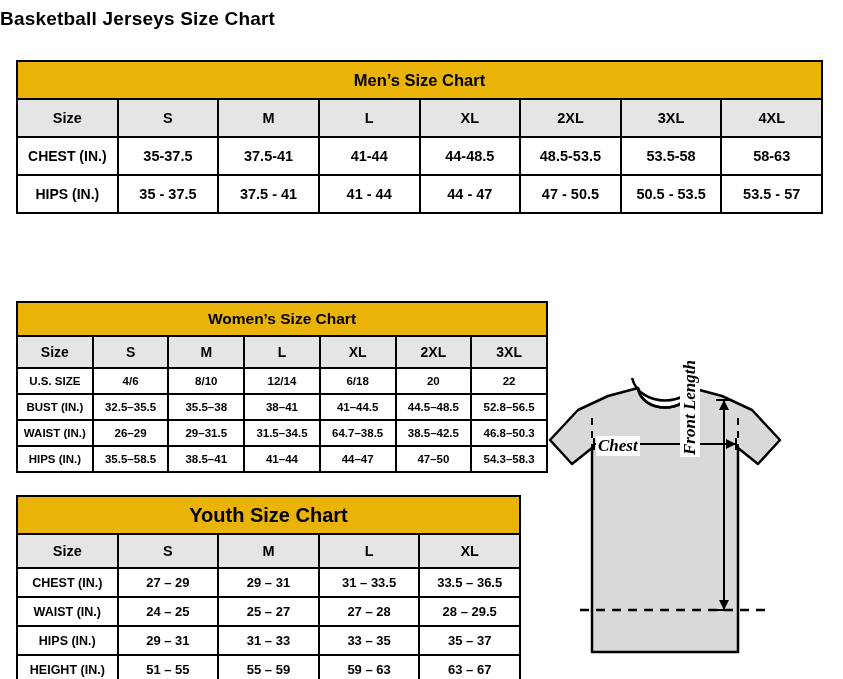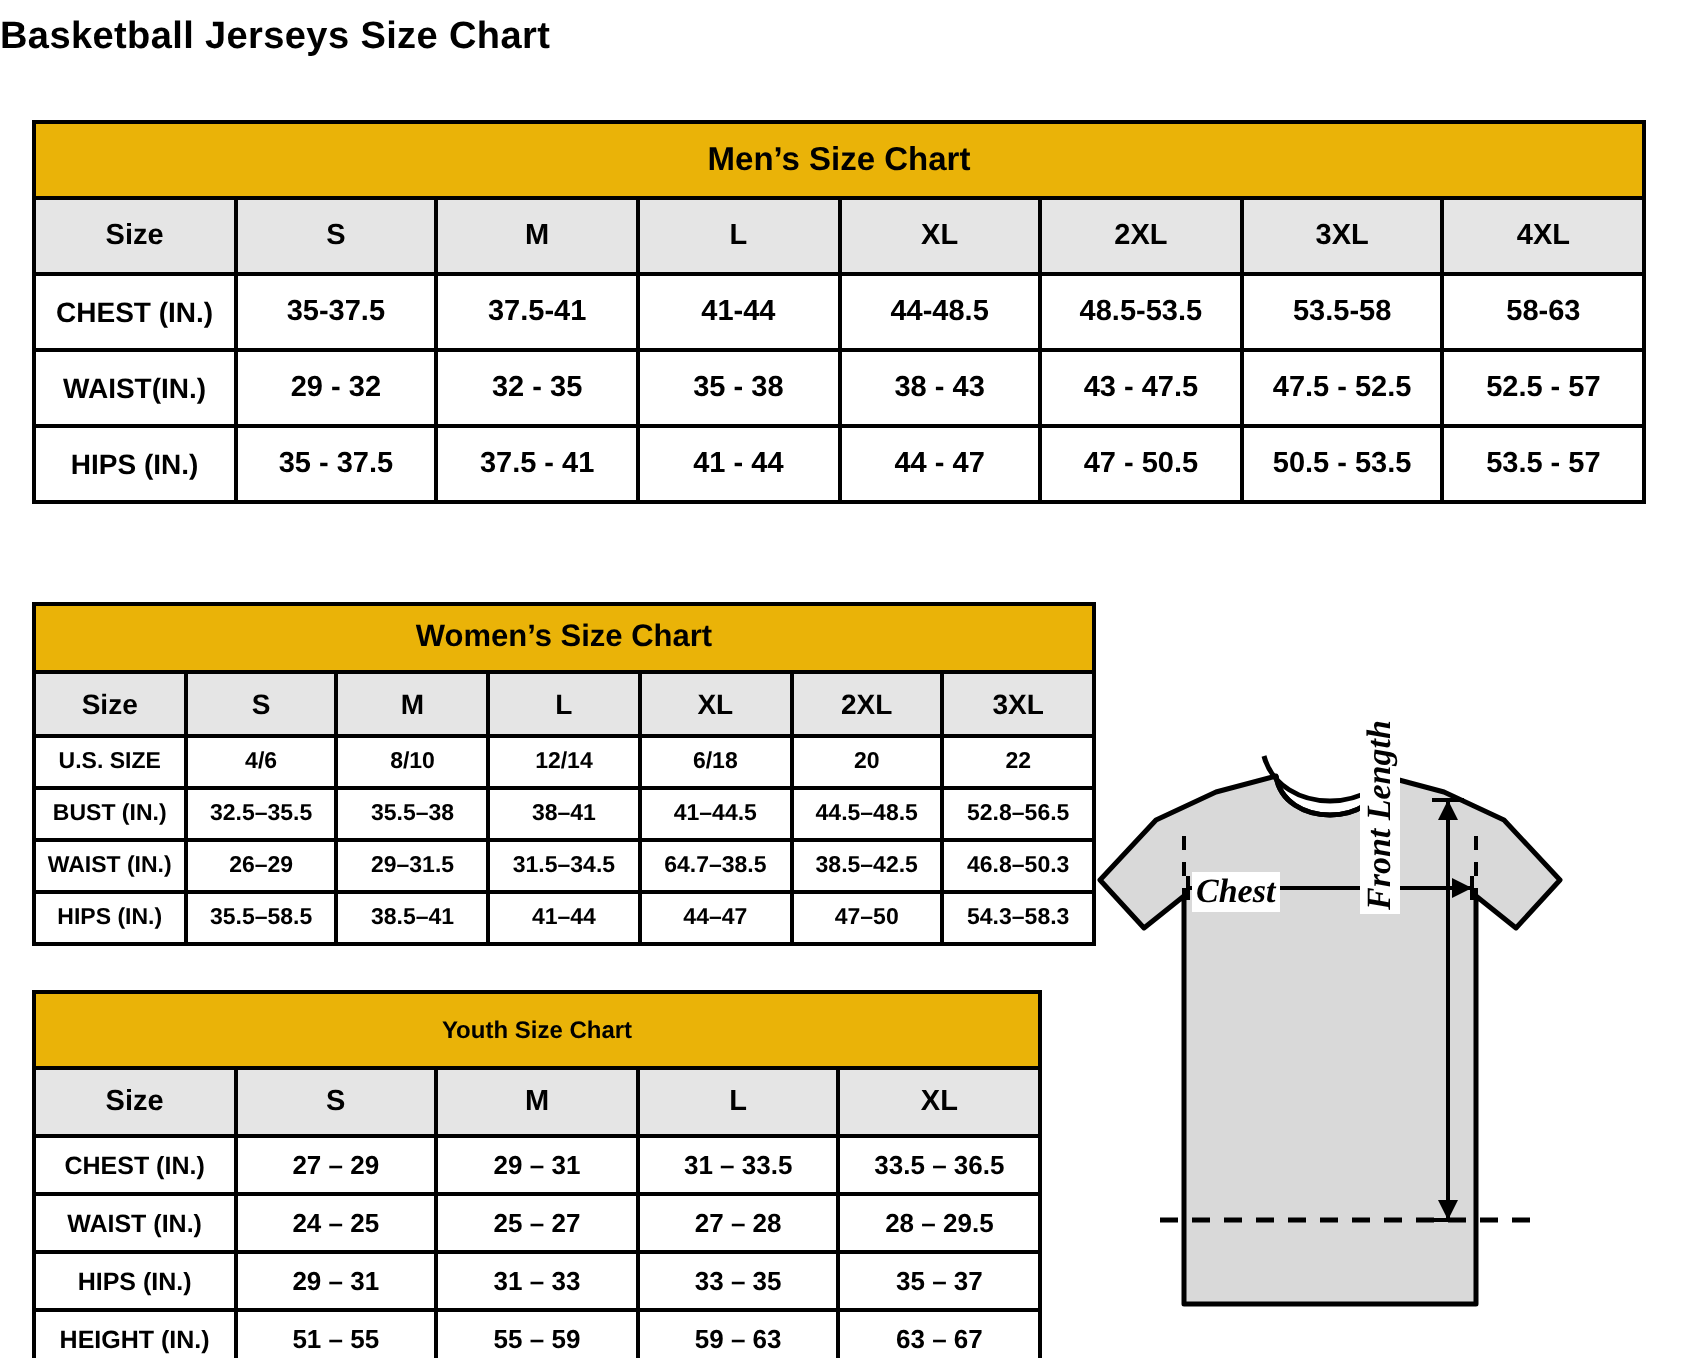--- a/index.html
+++ b/index.html
@@ -69,21 +69,21 @@
   #womens-chart td { font-size: 11.5px; height: 24px; }
   #womens-chart .rowlabel { font-size: 11.5px; }
 
   
   #youth-chart {
     position: absolute;
     left: 16px;
     top: 495px;
     width: 505px;
   }
-  #youth-chart .section-title td { font-size: 12px; height: 36px; }
+  #youth-chart .section-title td { font-size: 20px; height: 36px; }
   #youth-chart .hdr td { font-size: 14.5px; height: 32px; }
   #youth-chart td { font-size: 13px; height: 27px; }
   #youth-chart .rowlabel { font-size: 12.5px; }
 
   
   #shirt-diagram {
     position: absolute;
     left: 520px;
     top: 352px;
     width: 290px;
@@ -135,30 +135,20 @@
     <td class="rowlabel">CHEST (IN.)</td>
     <td>35-37.5</td>
     <td>37.5-41</td>
     <td>41-44</td>
     <td>44-48.5</td>
     <td>48.5-53.5</td>
     <td>53.5-58</td>
     <td>58-63</td>
   </tr>
   <tr>
-    <td class="rowlabel">WAIST(IN.)</td>
-    <td>29 - 32</td>
-    <td>32 - 35</td>
-    <td>35 - 38</td>
-    <td>38 - 43</td>
-    <td>43 - 47.5</td>
-    <td>47.5 - 52.5</td>
-    <td>52.5 - 57</td>
-  </tr>
-  <tr>
     <td class="rowlabel">HIPS (IN.)</td>
     <td>35 - 37.5</td>
     <td>37.5 - 41</td>
     <td>41 - 44</td>
     <td>44 - 47</td>
     <td>47 - 50.5</td>
     <td>50.5 - 53.5</td>
     <td>53.5 - 57</td>
   </tr>
 </tbody>

